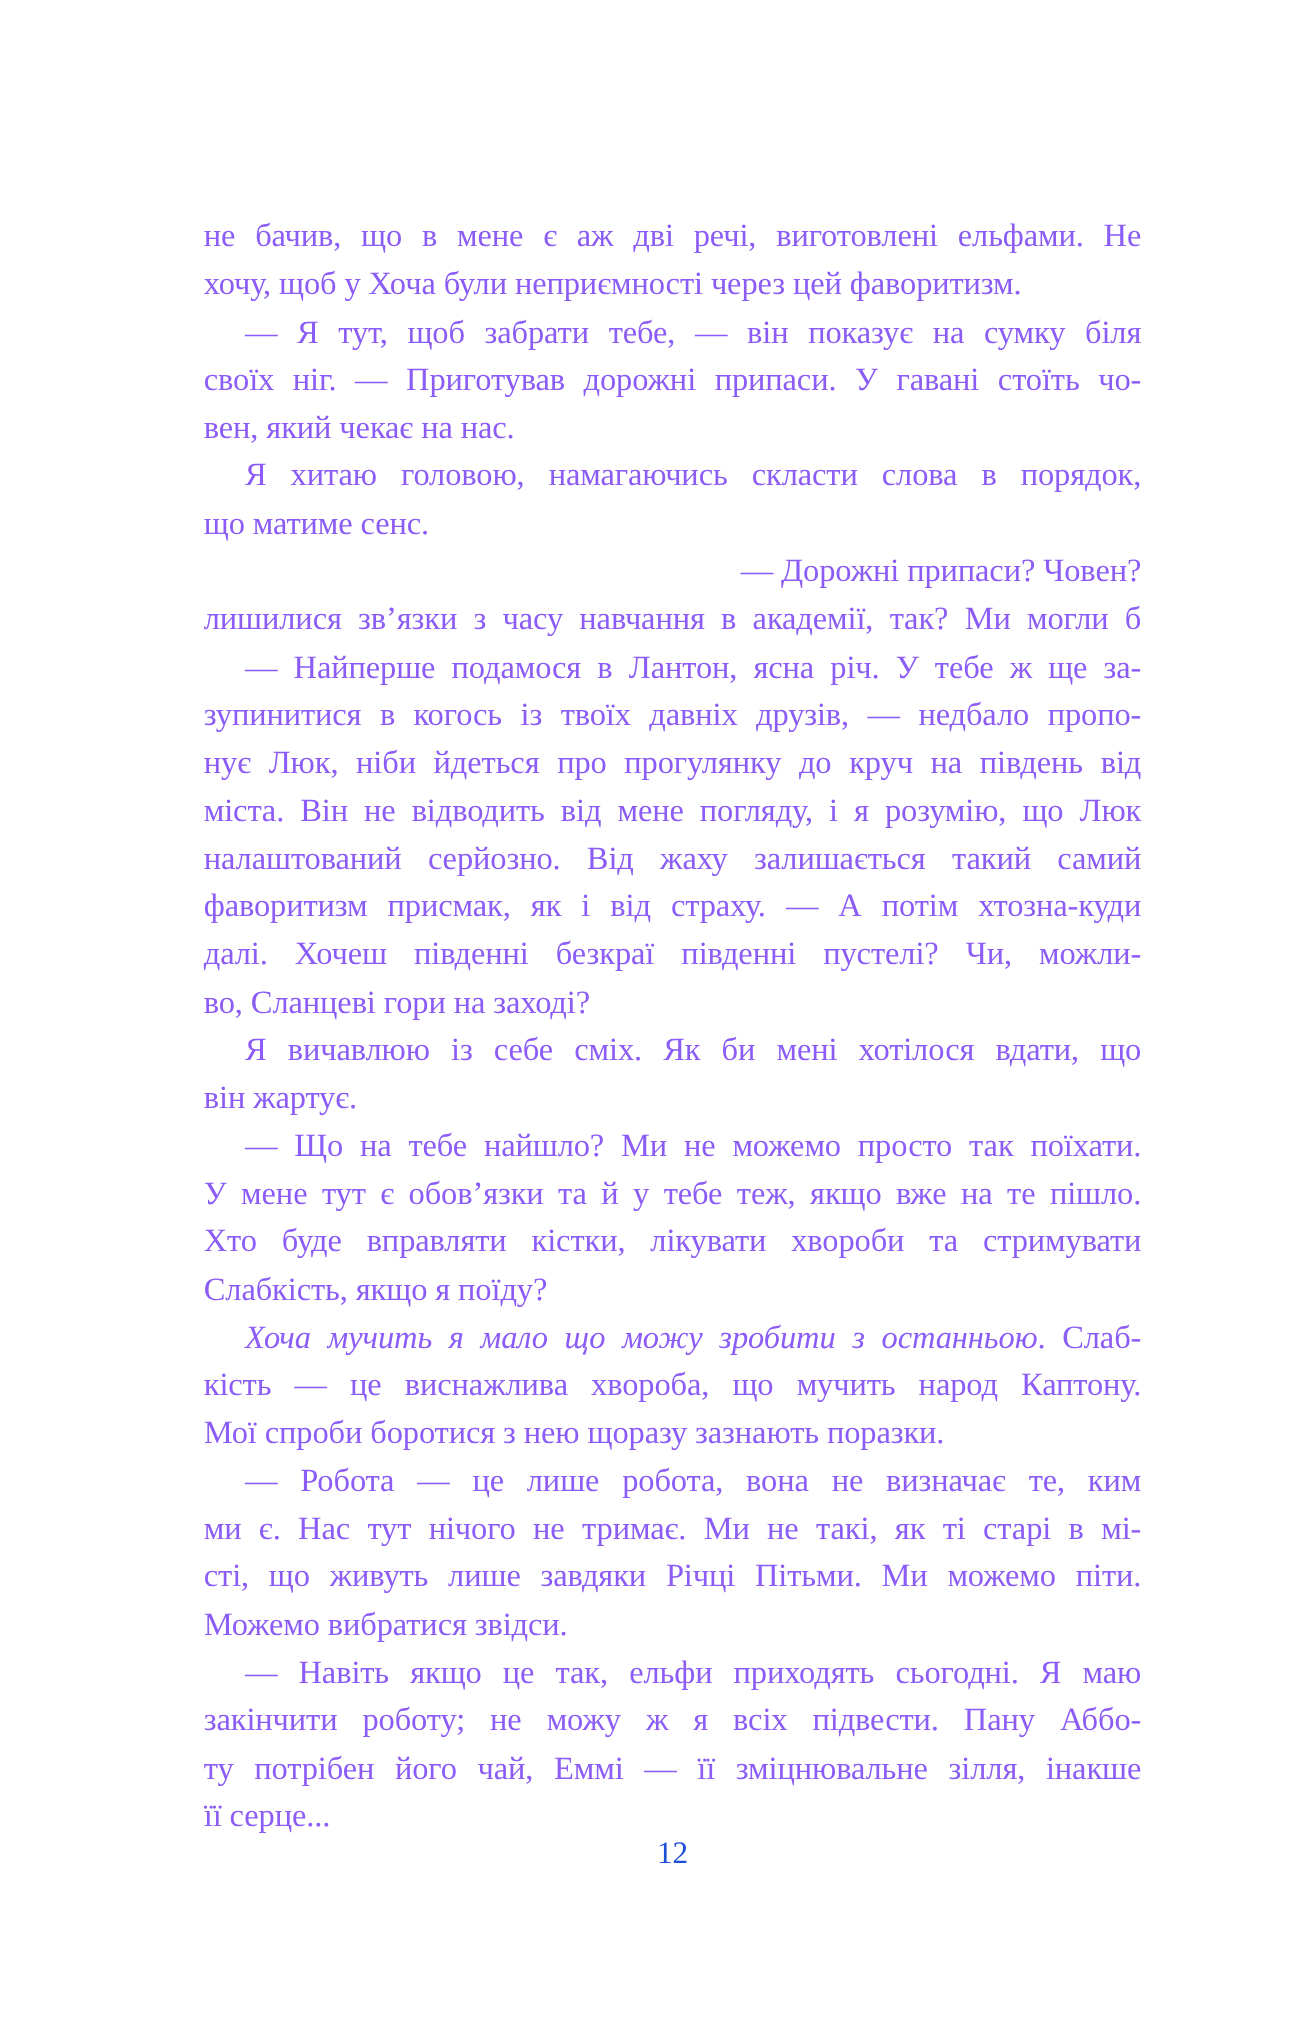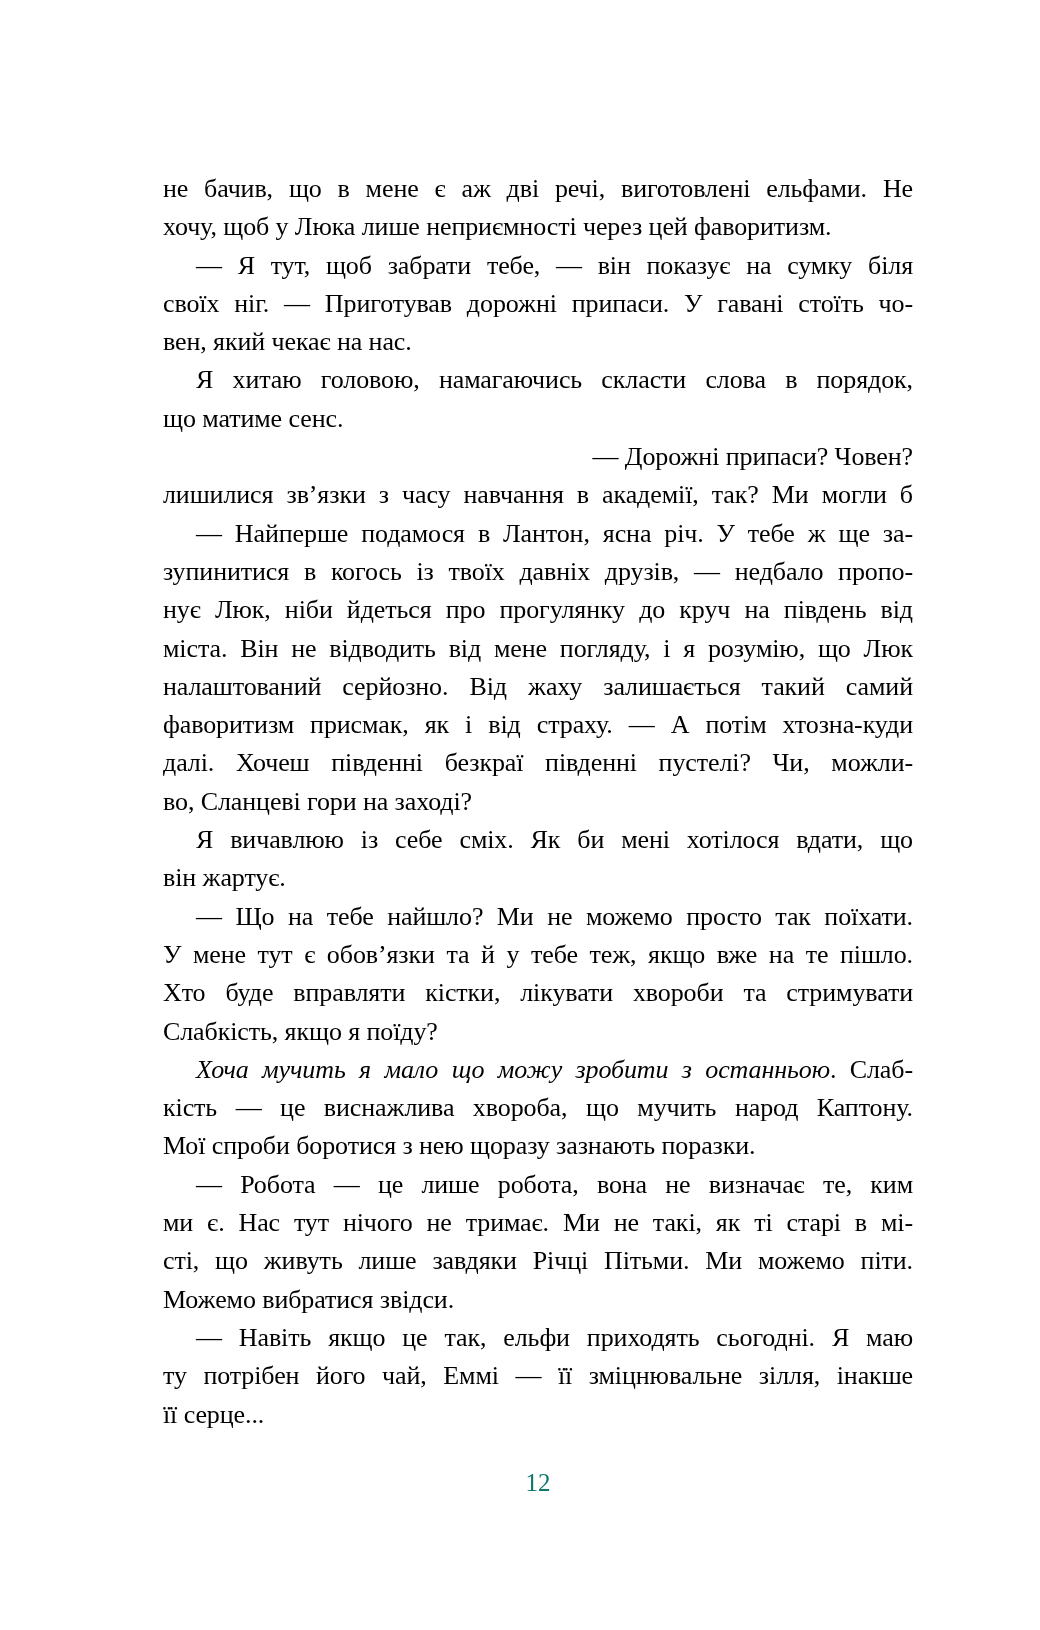--- a/index.html
+++ b/index.html
@@ -24,21 +24,21 @@
     left: 163px;
     top: 170px;
     width: 750px;
   }
   .line {
     margin: 0;
     padding: 0;
     font-size: 26px;
     line-height: 38.3px;
     height: 38.3px;
-    color: #000000;
+    color: #8b5cf6;
     text-align: left;
     letter-spacing: -0.1px;
     overflow: visible;
   }
   .line.justified {
     text-align: justify;
     text-align-last: justify;
   }
   .line.indent {
     padding-left: 33px;
@@ -48,30 +48,30 @@
     font-style: italic;
   }
   .page-number {
     position: absolute;
     left: 163px;
     top: 1468px;
     width: 750px;
     text-align: center;
     font-size: 25px;
     line-height: 30px;
-    color: #0f766e;
+    color: #1d4ed8;
   }
 </style>
 </head>
 <body>
 
 <div class="page">
   <main class="text-block">
       <p class="line justified">не бачив, що в мене є аж дві речі, виготовлені ельфами. Не</p>
-      <p class="line">хочу, щоб у Люка лише неприємності через цей фаворитизм.</p>
+      <p class="line">хочу, щоб у Хоча були неприємності через цей фаворитизм.</p>
       <p class="line indent justified">— Я тут, щоб забрати тебе, — він показує на сумку біля</p>
       <p class="line justified">своїх ніг. — Приготував дорожні припаси. У гавані стоїть чо-</p>
       <p class="line">вен, який чекає на нас.</p>
       <p class="line indent justified">Я хитаю головою, намагаючись скласти слова в порядок,</p>
       <p class="line">що матиме сенс.</p>
       <p class="line indent">— Дорожні припаси? Човен?</p>
       <p class="line justified">лишилися зв’язки з часу навчання в академії, так? Ми могли б</p>
       <p class="line indent justified">— Найперше подамося в Лантон, ясна річ. У тебе ж ще за-</p>
       <p class="line justified">зупинитися в когось із твоїх давніх друзів, — недбало пропо-</p>
       <p class="line justified">нує Люк, ніби йдеться про прогулянку до круч на південь від</p>
@@ -87,17 +87,18 @@
       <p class="line justified">Хто буде вправляти кістки, лікувати хвороби та стримувати</p>
       <p class="line">Слабкість, якщо я поїду?</p>
       <p class="line indent justified"><em>Хоча мучить я мало що можу зробити з останньою</em><span>. Слаб-</span></p>
       <p class="line justified">кість — це виснажлива хвороба, що мучить народ Каптону.</p>
       <p class="line">Мої спроби боротися з нею щоразу зазнають поразки.</p>
       <p class="line indent justified">— Робота — це лише робота, вона не визначає те, ким</p>
       <p class="line justified">ми є. Нас тут нічого не тримає. Ми не такі, як ті старі в мі-</p>
       <p class="line justified">сті, що живуть лише завдяки Річці Пітьми. Ми можемо піти.</p>
       <p class="line">Можемо вибратися звідси.</p>
       <p class="line indent justified">— Навіть якщо це так, ельфи приходять сьогодні. Я маю</p>
+      <p class="line justified">закінчити роботу; не можу ж я всіх підвести. Пану Аббо-</p>
       <p class="line justified">ту потрібен його чай, Еммі — її зміцнювальне зілля, інакше</p>
       <p class="line">її серце...</p>
     </main>
   <div class="page-number">12</div>
 </div>
 
 </body></html>

